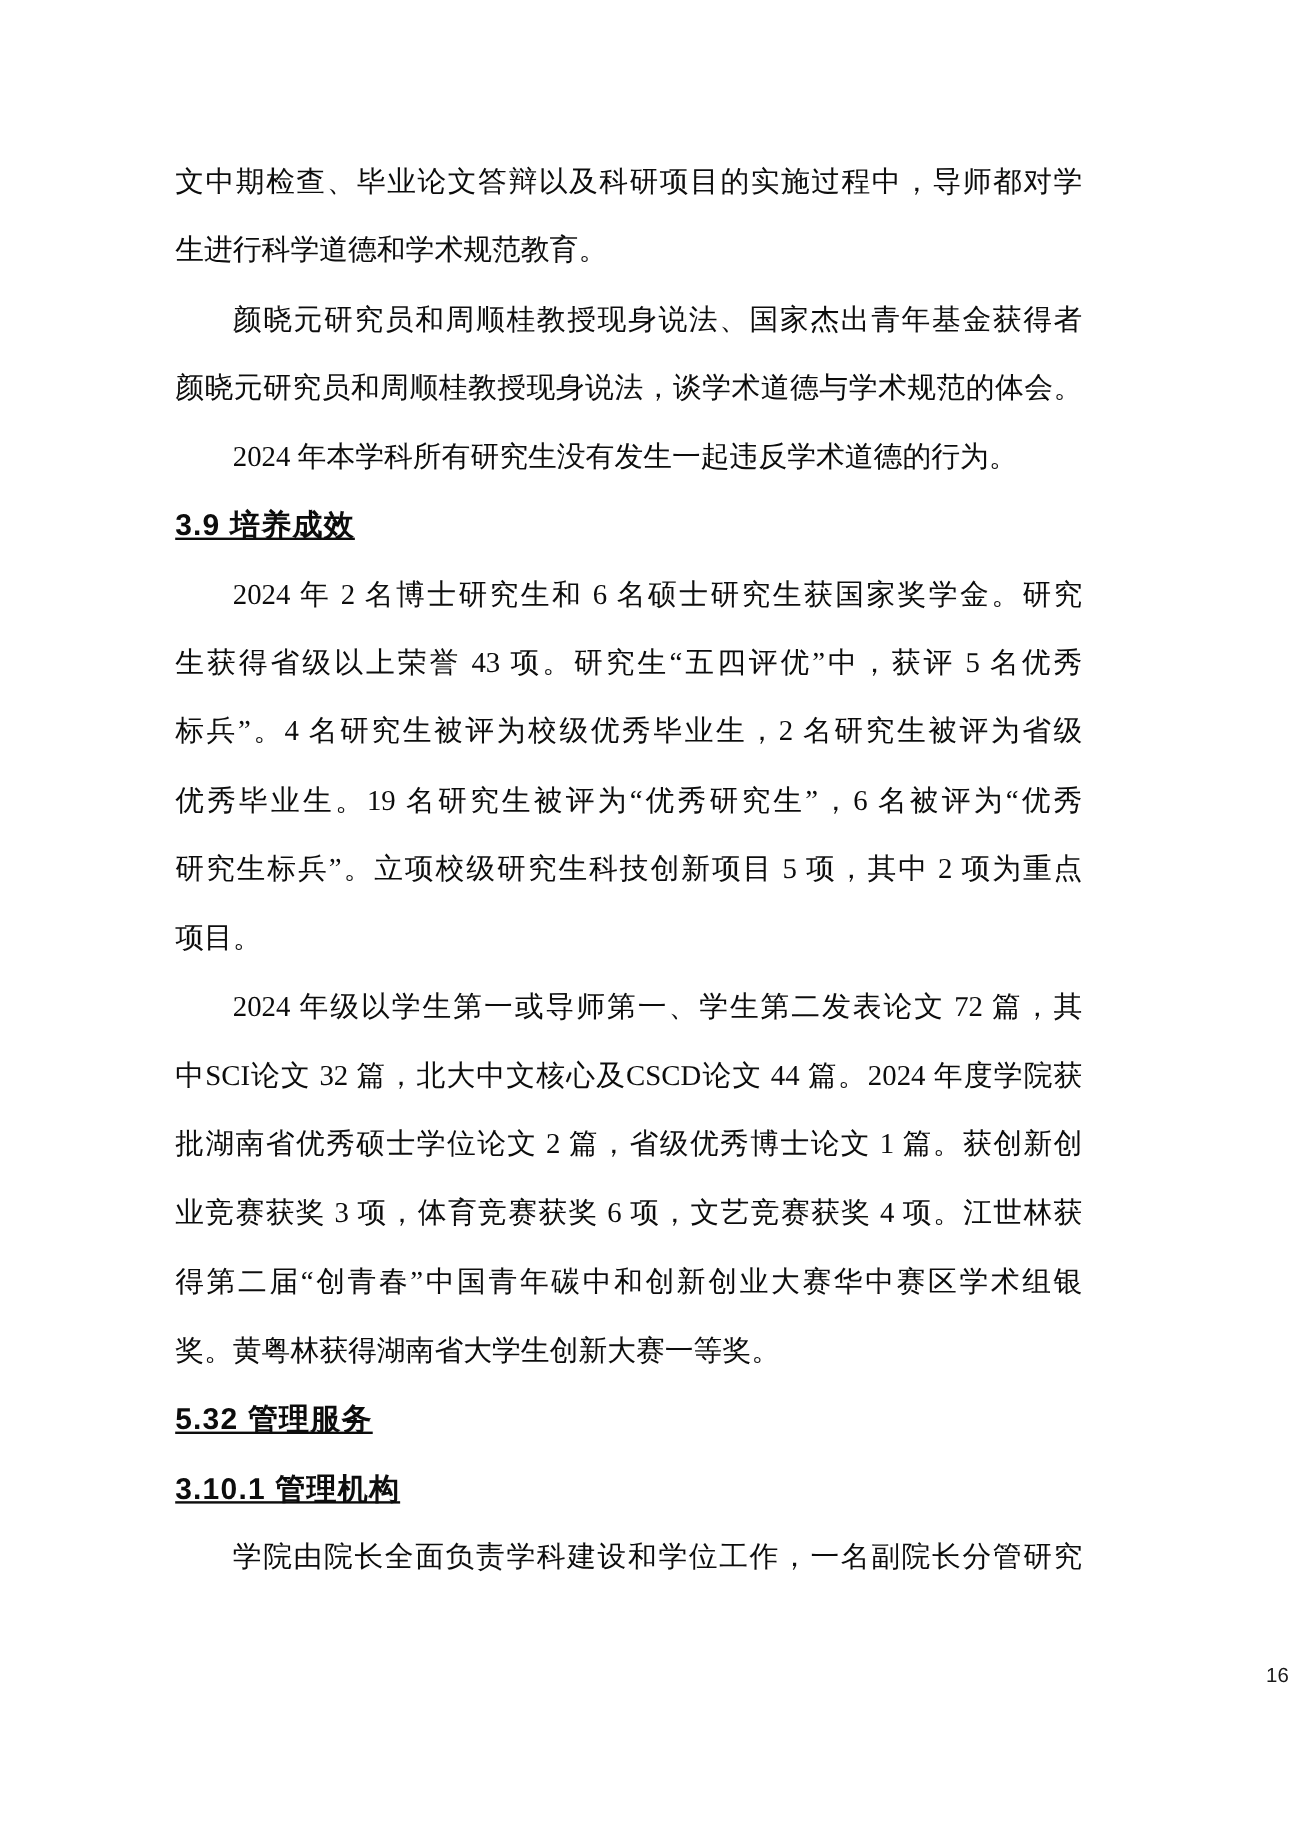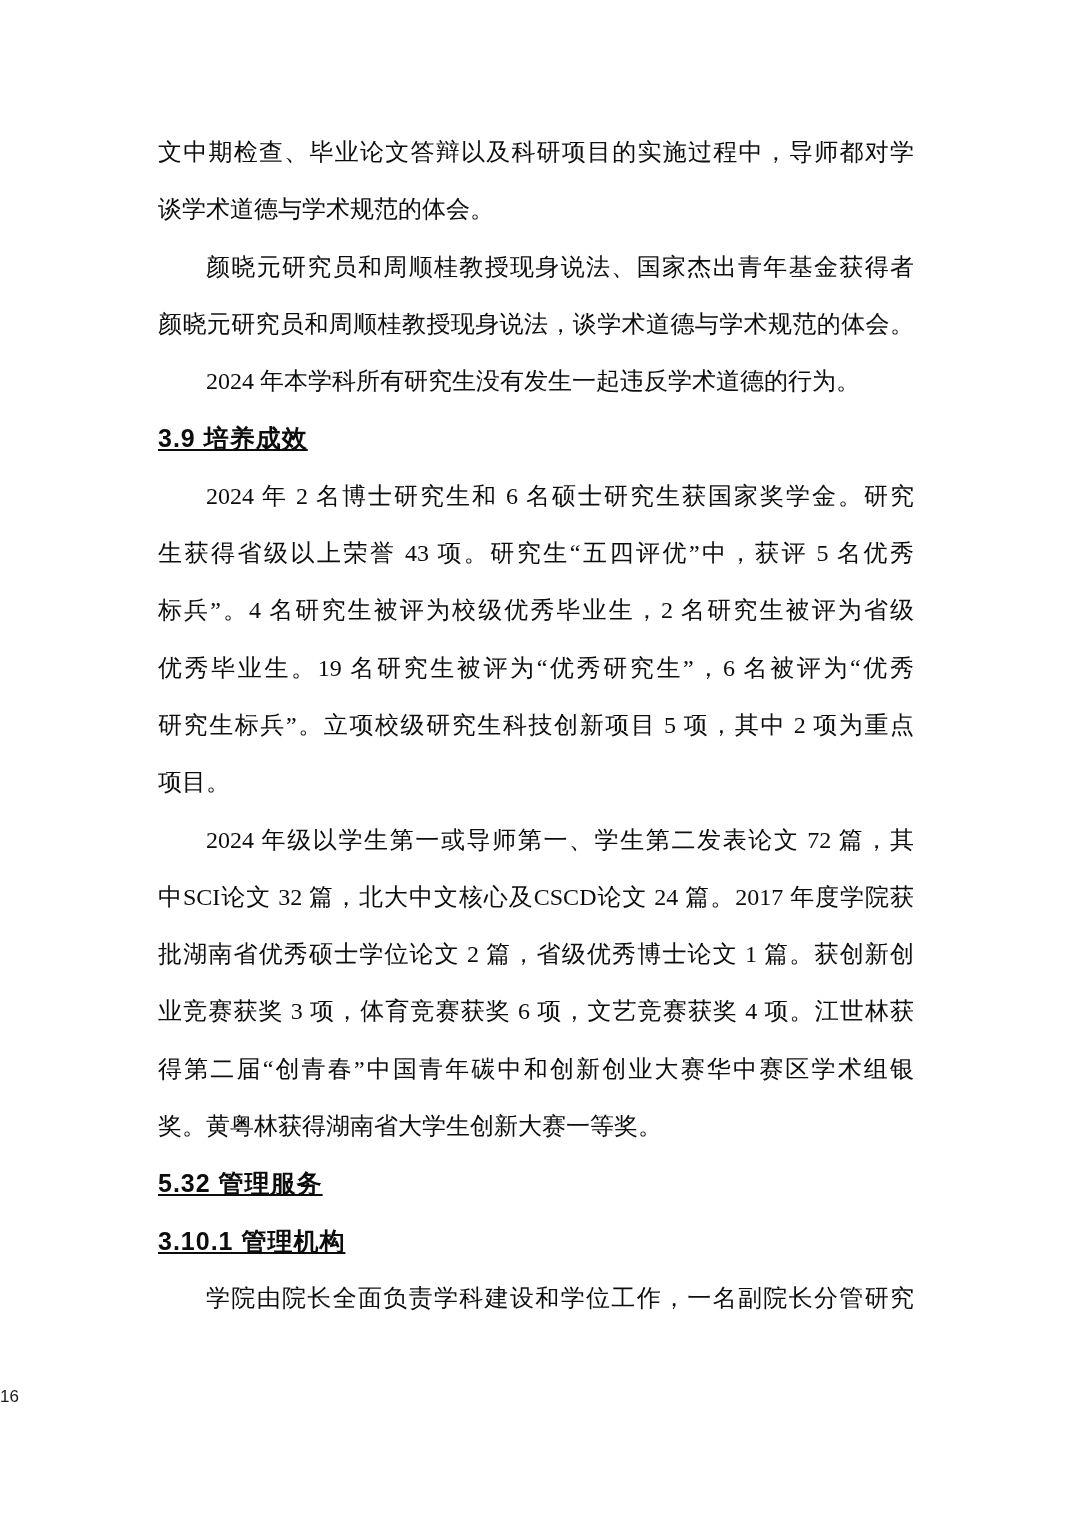--- a/index.html
+++ b/index.html
@@ -11,21 +11,21 @@
     position: relative;
     width: 1074px;
     height: 1520px;
     background: #ffffff;
     color: #0d0d0d;
     font-family: "Liberation Serif", "DejaVu Serif", serif;
     overflow: hidden;
   }
   .text-block {
     position: absolute;
-    left: 158px;
+    left: 146px;
     top: 124px;
     width: 756px;
   }
   .line {
     height: 57.3px;
     line-height: 57.3px;
     font-size: 24px;
     text-align: justify;
     text-align-last: left;
     white-space: nowrap;
@@ -44,46 +44,46 @@
     font-size: 25px;
     text-align-last: left;
     letter-spacing: 1px;
     text-decoration: underline;
   }
   .page-number {
     position: absolute;
     top: 1386px;
     left: 0;
     width: 100%;
-    text-align: left;
+    text-align: right;
     font-family: "Liberation Sans", "DejaVu Sans", sans-serif;
     font-size: 17px;
     line-height: 22px;
     color: #1a1a1a;
   }
 </style>
 </head>
 <body>
 
 <div class="page">
   <div class="text-block">
     <div class="line full">文中期检查、毕业论文答辩以及科研项目的实施过程中，导师都对学</div>
-    <div class="line">谈学术道德与学术规范的体会。</div>
+    <div class="line">生进行科学道德和学术规范教育。</div>
     <div class="line full indent">颜晓元研究员和周顺桂教授现身说法、国家杰出青年基金获得者</div>
     <div class="line full">颜晓元研究员和周顺桂教授现身说法，谈学术道德与学术规范的体会。</div>
     <div class="line indent">2024 年本学科所有研究生没有发生一起违反学术道德的行为。</div>
     <div class="line heading">3.9 培养成效</div>
     <div class="line full indent">2024 年 2 名博士研究生和 6 名硕士研究生获国家奖学金。研究</div>
     <div class="line full">生获得省级以上荣誉 43 项。研究生“五四评优”中，获评 5 名优秀</div>
     <div class="line full">标兵”。4 名研究生被评为校级优秀毕业生，2 名研究生被评为省级</div>
     <div class="line full">优秀毕业生。19 名研究生被评为“优秀研究生”，6 名被评为“优秀</div>
     <div class="line full">研究生标兵”。立项校级研究生科技创新项目 5 项，其中 2 项为重点</div>
     <div class="line">项目。</div>
     <div class="line full indent">2024 年级以学生第一或导师第一、学生第二发表论文 72 篇，其</div>
-    <div class="line full">中SCI论文 32 篇，北大中文核心及CSCD论文 24 篇。2017 年度学院获</div>
+    <div class="line full">中SCI论文 32 篇，北大中文核心及CSCD论文 44 篇。2024 年度学院获</div>
     <div class="line full">批湖南省优秀硕士学位论文 2 篇，省级优秀博士论文 1 篇。获创新创</div>
     <div class="line full">业竞赛获奖 3 项，体育竞赛获奖 6 项，文艺竞赛获奖 4 项。江世林获</div>
     <div class="line full">得第二届“创青春”中国青年碳中和创新创业大赛华中赛区学术组银</div>
     <div class="line">奖。黄粤林获得湖南省大学生创新大赛一等奖。</div>
     <div class="line heading">5.32 管理服务</div>
     <div class="line heading">3.10.1 管理机构</div>
     <div class="line full indent">学院由院长全面负责学科建设和学位工作，一名副院长分管研究</div>
   </div>
   <div class="page-number">16</div>
 </div>

